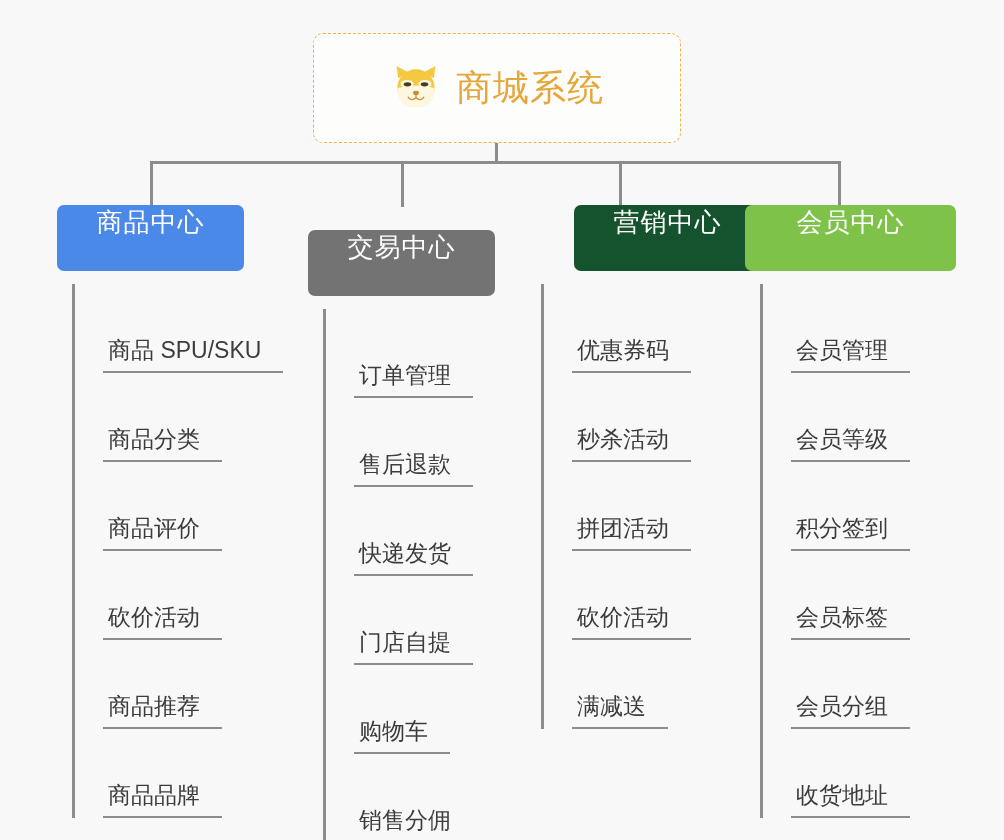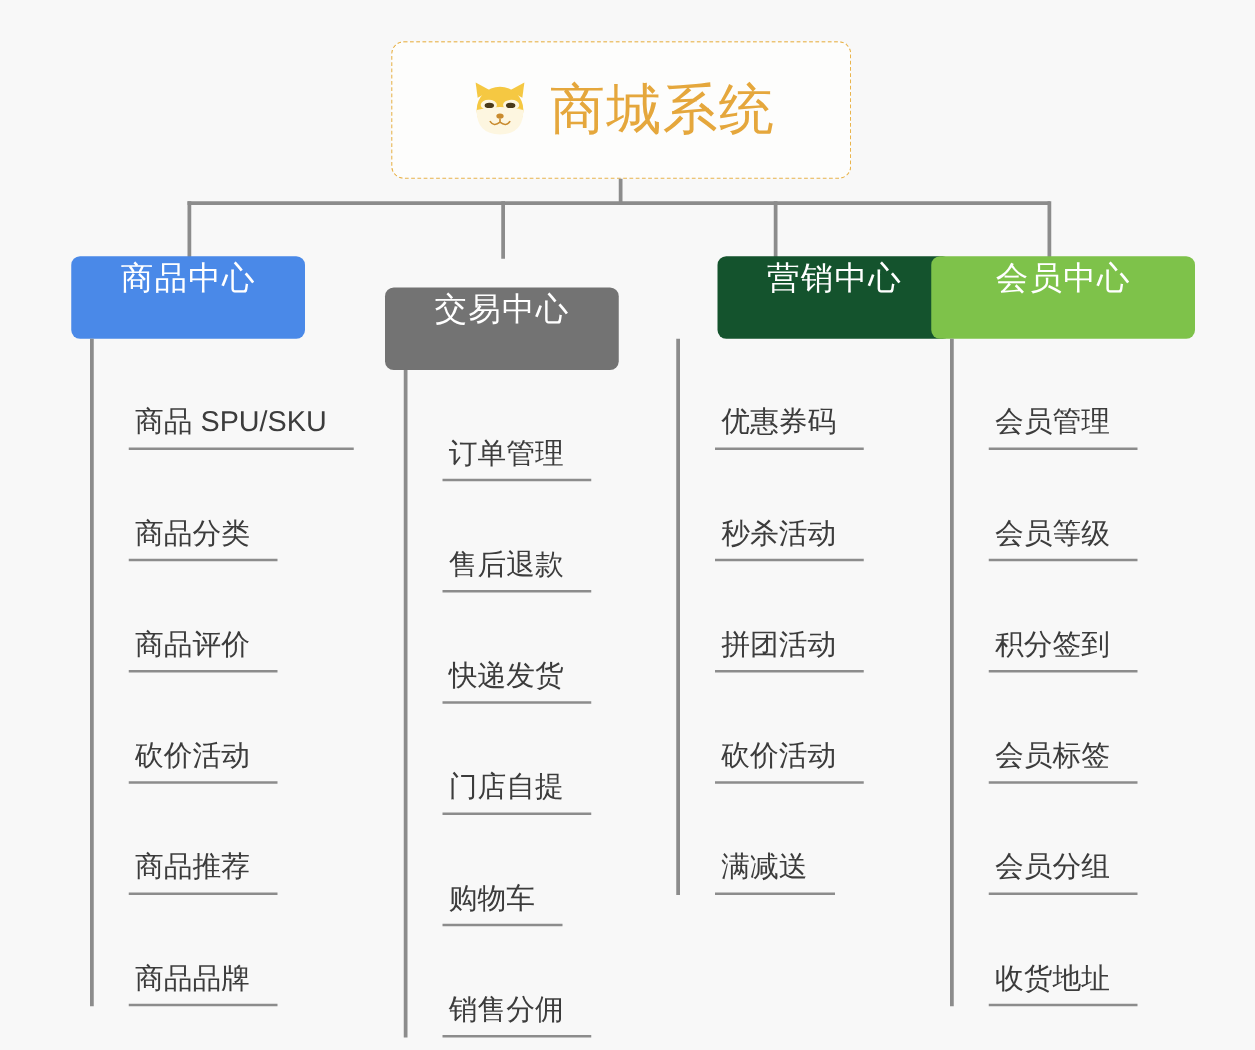--- a/index.html
+++ b/index.html
@@ -39,21 +39,21 @@
     justify-content: center;
     gap: 14px;
   }
   .root-icon {
     width: 52px;
     height: 52px;
     position: relative;
     flex: 0 0 auto;
   }
   .root-title {
-    font-size: 44px;
+    font-size: 36px;
     line-height: 1;
     color: #e5a73c;
     letter-spacing: 1px;
     font-weight: 400;
     white-space: nowrap;
   }
 
   
   .conn {
     position: absolute;
@@ -74,21 +74,21 @@
     align-items: flex-start;
     justify-content: center;
     color: #ffffff;
     font-size: 26px;
     letter-spacing: 1px;
     white-space: nowrap;
   }
 
   .leaf-list {
     position: relative;
-    margin-top: 0;
+    margin-top: 13px;
     padding-top: 0;
   }
   
   .spine {
     position: absolute;
     left: 0;
     top: 0;
     bottom: 0;
     width: 3px;
     background: #8c8c8c;

